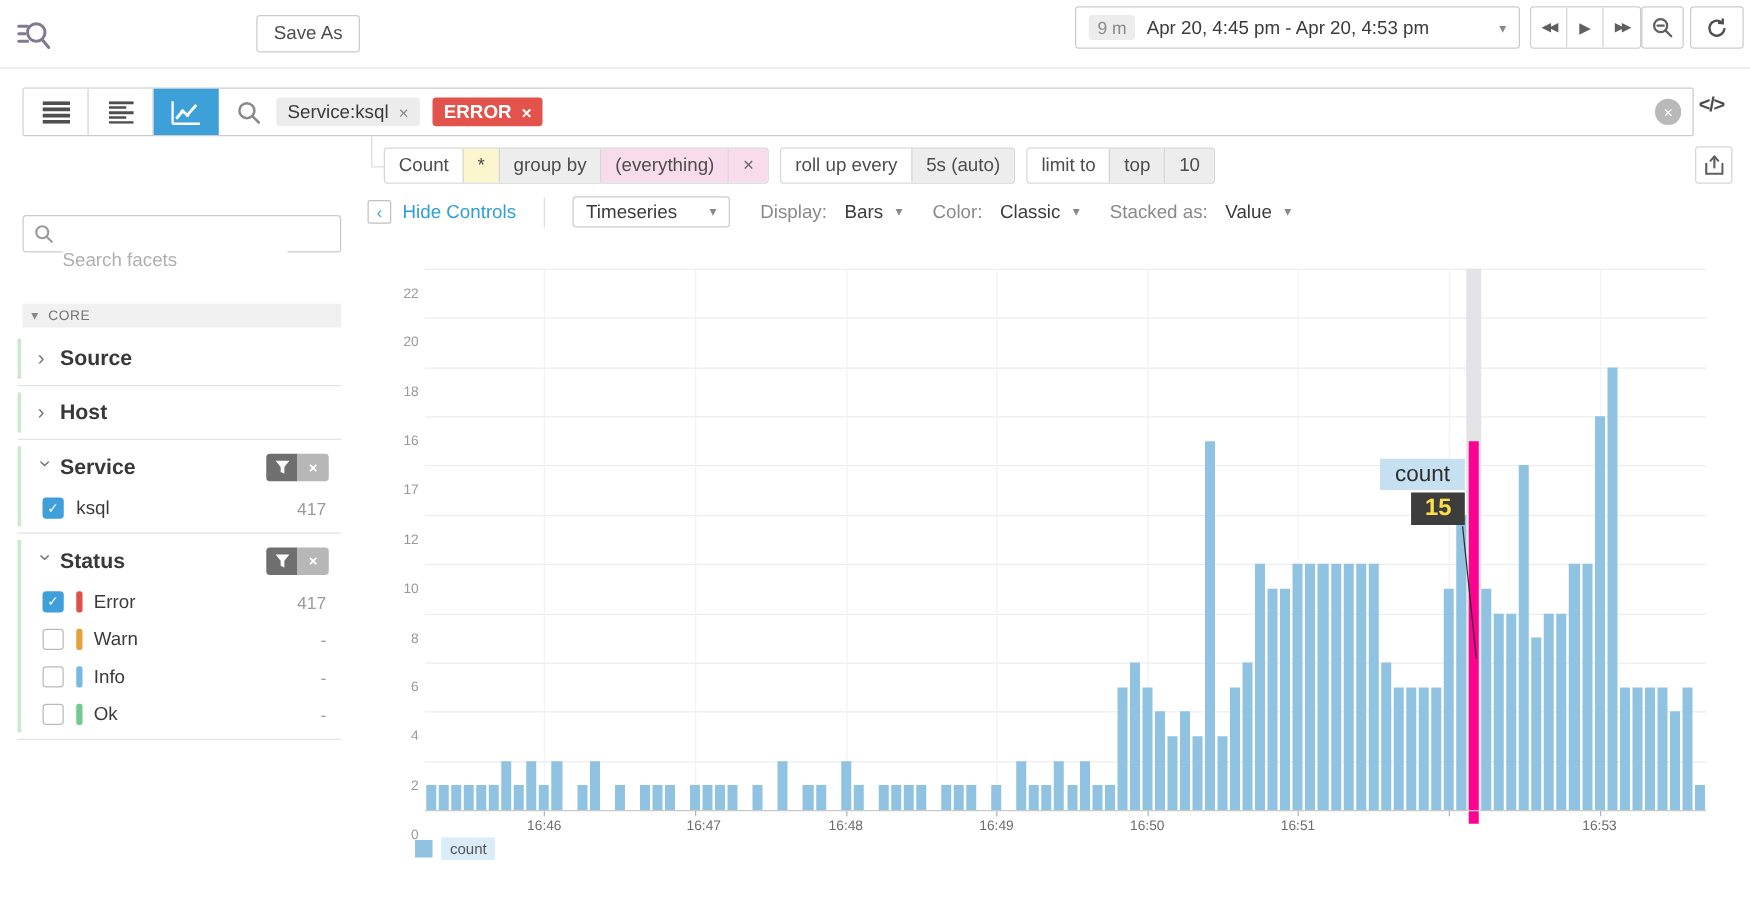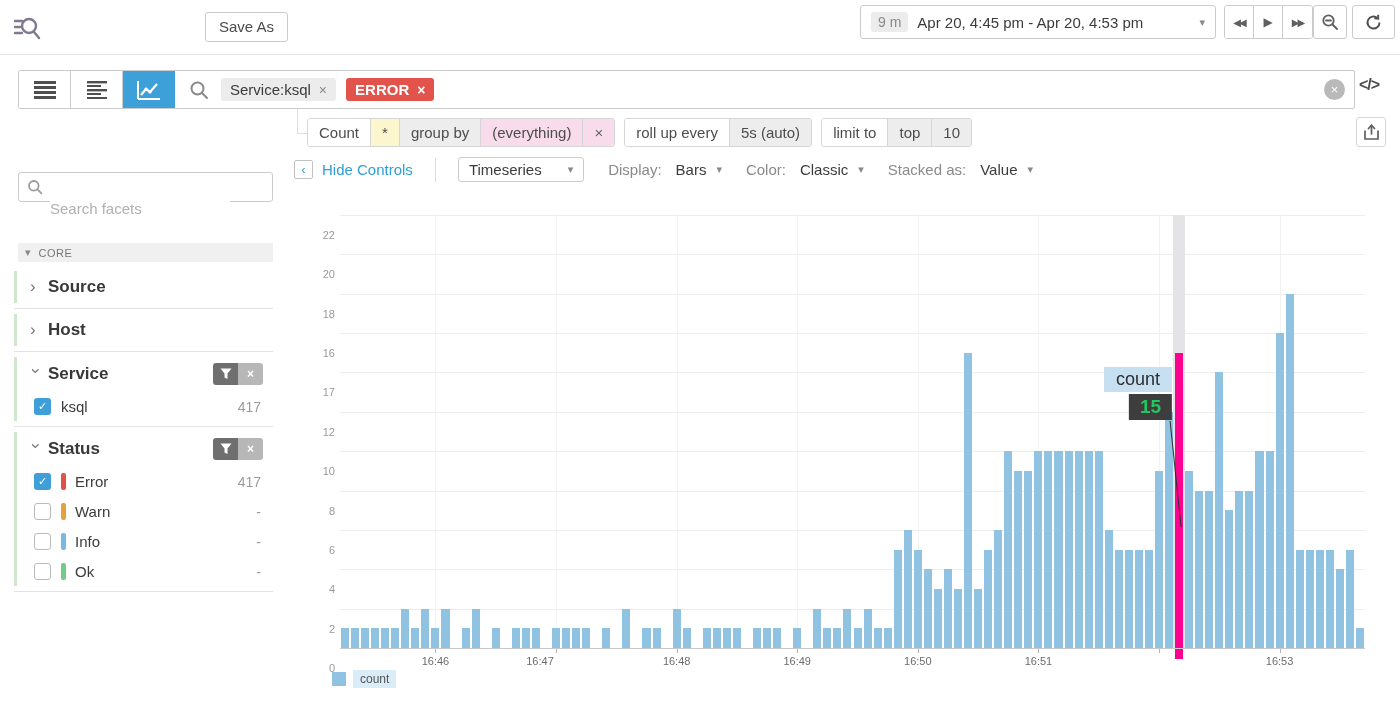--- a/index.html
+++ b/index.html
@@ -101,21 +101,21 @@
   .gridline { position:absolute; left:0; width:100%; height:1px; background:#ededed; }
   .vgrid { position:absolute; top:0; width:1px; height:433px; background:#f2f2f2; }
   .baseline { position:absolute; left:0; top:433px; width:100%; height:1px; background:#c9c9c9; }
   .bar { position:absolute; background:#8fc3e1; }
   .hl-band { position:absolute; top:0; height:433px; background:#e4e4e6; }
   .hl-bar { background:#ff0190; }
   .hl-notch { position:absolute; top:434px; height:10px; background:#ff0190; }
   .xtick { position:absolute; top:433px; width:1px; height:5px; background:#b5b5b5; }
   .xlab { position:absolute; top:440px; transform:translateX(-50%); font-size:11px; color:#6c6c6c; }
   .tt-series { position:absolute; transform:translateX(-100%); background:#c6e0f2; color:#2d2d2d; font-size:18px; padding:2px 12px; white-space:nowrap; }
-  .tt-value { position:absolute; transform:translateX(-100%); background:#3d3d3d; color:#22c55e; font-size:19px; font-weight:bold; padding:2px 11px; }
+  .tt-value { position:absolute; transform:translateX(-100%); background:#3d3d3d; color:#fde047; font-size:19px; font-weight:bold; padding:2px 11px; }
   .tt-footer { position:absolute; transform:translateX(-50%); background:#3d3d3d; color:#fff; font-size:18px; padding:4px 13px; white-space:nowrap; z-index:5; }
   .ptr-svg { position:absolute; left:0; top:0; overflow:visible; pointer-events:none; }
   .legend { position:absolute; left:27px; top:475px; display:flex; align-items:center; gap:7px; }
   .legend-swatch { width:14px; height:14px; background:#8fc3e1; }
   .legend-label { font-size:12px; color:#555; background:#d9ecf8; padding:2px 7px; }
 
   svg { display:block; }
 </style>
 </head>
 <body>
@@ -387,21 +387,21 @@
         <div class="gridline" style="top: 157.455px;"></div>
         <div class="gridline" style="top: 118.091px;"></div>
         <div class="gridline" style="top: 78.7273px;"></div>
         <div class="gridline" style="top: 39.3636px;"></div>
         <div class="gridline" style="top: 0px;"></div>
         <div class="vgrid" style="left: 95.4657px;"></div>
         <div class="xtick" style="left: 95.4657px;"></div>
         <div class="xlab" style="left: 95.4657px;">16:46</div>
         <div class="vgrid" style="left: 216.054px;"></div>
         <div class="xtick" style="left: 216.054px;"></div>
-        <div class="xlab" style="left: 200px;">16:47</div>
+        <div class="xlab" style="left: 223px;">16:47</div>
         <div class="vgrid" style="left: 336.642px;"></div>
         <div class="xtick" style="left: 336.642px;"></div>
         <div class="xlab" style="left: 336.642px;">16:48</div>
         <div class="vgrid" style="left: 457.23px;"></div>
         <div class="xtick" style="left: 457.23px;"></div>
         <div class="xlab" style="left: 457.23px;">16:49</div>
         <div class="vgrid" style="left: 577.819px;"></div>
         <div class="xtick" style="left: 577.819px;"></div>
         <div class="xlab" style="left: 577.819px;">16:50</div>
         <div class="vgrid" style="left: 698.407px;"></div>

